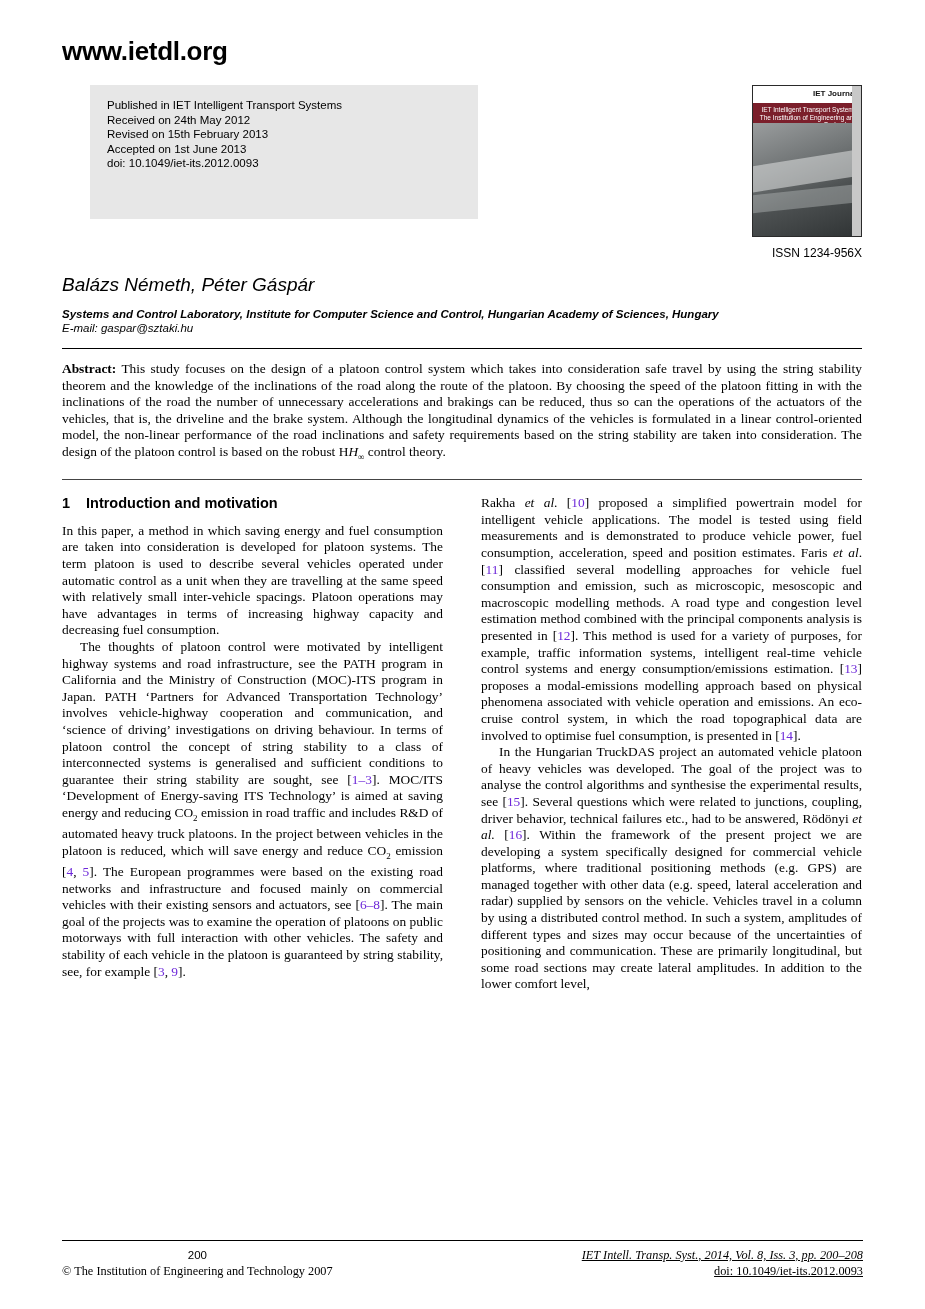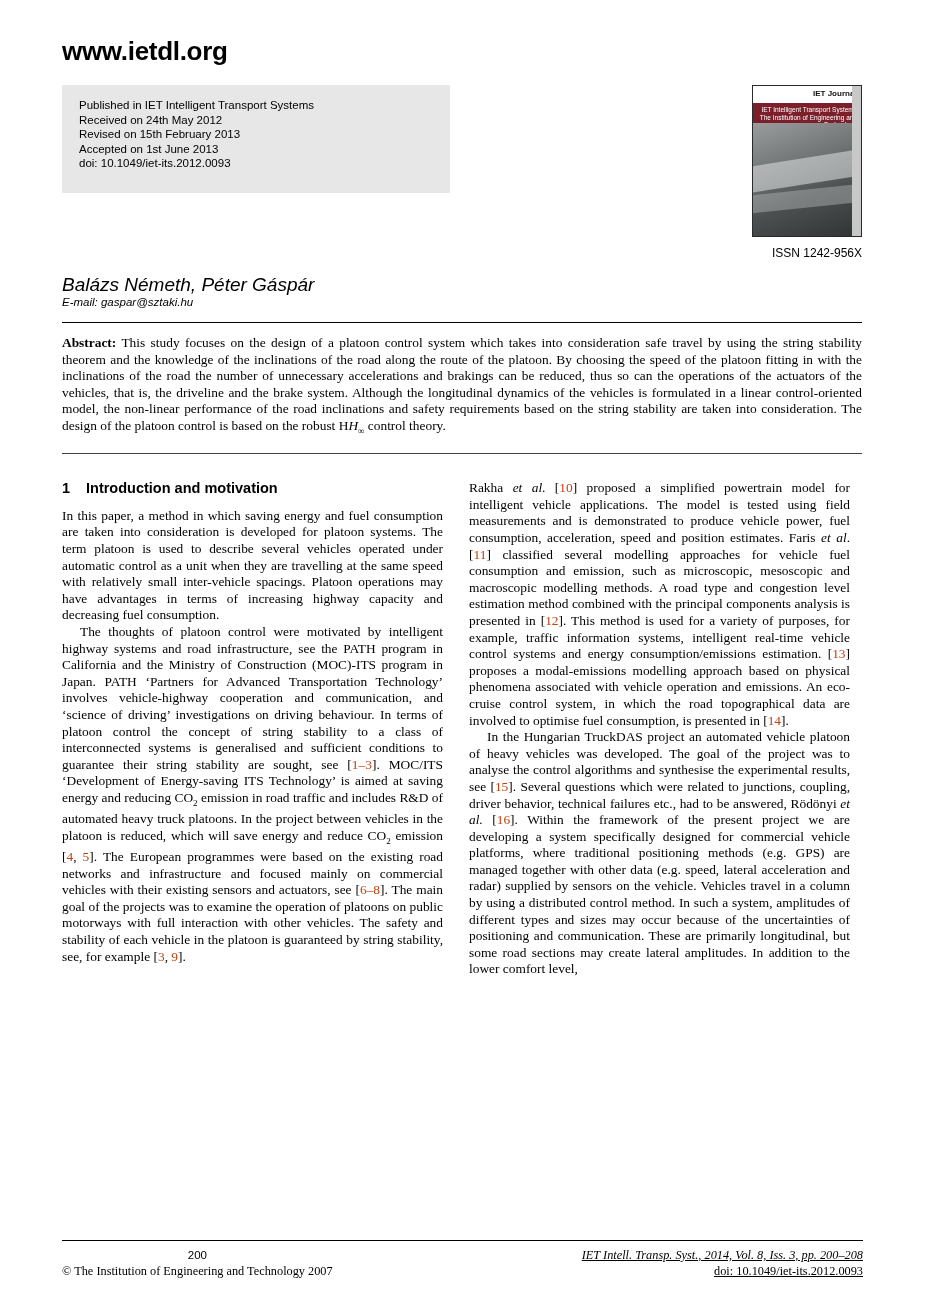--- a/index.html
+++ b/index.html
@@ -38,27 +38,28 @@
     margin: 0 0 18px 0;
   }
   .header-row {
     display: flex;
     align-items: flex-start;
     justify-content: space-between;
   }
   .pubbox {
     background: #e7e7e7;
     width: 388px;
-    height: 108px;
+    height: 134px;
     padding: 13px 0 0 17px;
     box-sizing: border-box;
     font-family: "Liberation Sans", sans-serif;
     font-size: 11.5px;
     line-height: 14.5px;
     color: #000;
+    margin-left: 28px;
   }
   .coverwrap {
     width: 130px;
     text-align: right;
   }
   .cover {
     width: 108px;
     height: 150px;
     background: #3d3d3d;
     position: relative;
@@ -170,40 +171,40 @@
     font-size: 13.4px;
     line-height: 16.6px;
     text-align: justify;
     margin: 12px 0 0 0;
   }
   .abstract b { font-weight: bold; }
 
   
   .columns {
     display: flex;
-    gap: 26px;
-    margin-top: 26px;
+    gap: 38px;
+    margin-top: 15px;
   }
   .col {
     width: 381px;
     font-size: 13.4px;
     line-height: 16.6px;
     text-align: justify;
   }
   h2.sec {
     font-family: "Liberation Sans", sans-serif;
     font-weight: bold;
     font-size: 14.5px;
     margin: 0 0 11px 0;
   }
   h2.sec .num { display: inline-block; width: 24px; }
   p.para { margin: 0; text-indent: 0; }
   p.para + p.para { margin-top: 0; text-indent: 18px; }
   a.ref {
-    color: #c2410c;
+    color: #6d28d9;
     text-decoration: none;
   }
   sub { font-size: 9px; }
 
   
   .footer {
     position: absolute;
     left: 62px;
     right: 62px;
     bottom: 30px;
@@ -240,25 +241,26 @@
       <div class="coverwrap">
         <div class="cover">
           <div class="iet-top">IET Journals</div>
           <div class="iet-band">
             <div>IET Intelligent Transport Systems</div>
             <div>The Institution of Engineering and Technology</div>
           </div>
           <div class="iet-photo"></div>
           <div class="spine"></div>
         </div>
-        <div class="issn">ISSN 1242-956X</div>
+        <div class="issn">ISSN 1234-956X</div>
       </div>
     </div>
 
     <div class="authors">Balázs Németh, Péter Gáspár</div>
+    <div class="affil">Systems and Control Laboratory, Institute for Computer Science and Control, Hungarian Academy of Sciences, Hungary</div>
     <div class="email">E-mail: gaspar@sztaki.hu</div>
 
     <hr class="rule">
 
     <p class="abstract"><b>Abstract:</b><span> This study focuses on the design of a platoon control system which takes into consideration safe travel by using the string stability theorem and the knowledge of the inclinations of the road along the route of the platoon. By choosing the speed of the platoon fitting in with the inclinations of the road the number of unnecessary accelerations and brakings can be reduced, thus so can the operations of the actuators of the vehicles, that is, the driveline and the brake system. Although the longitudinal dynamics of the vehicles is formulated in a linear control-oriented model, the non-linear performance of the road inclinations and safety requirements based on the string stability are taken into consideration. The design of the platoon control is based on the robust H</span><em><i>H</i></em><sub>∞</sub><span> control theory.</span></p>
 
     <hr class="rule thin">
 
     <div class="columns">
 

